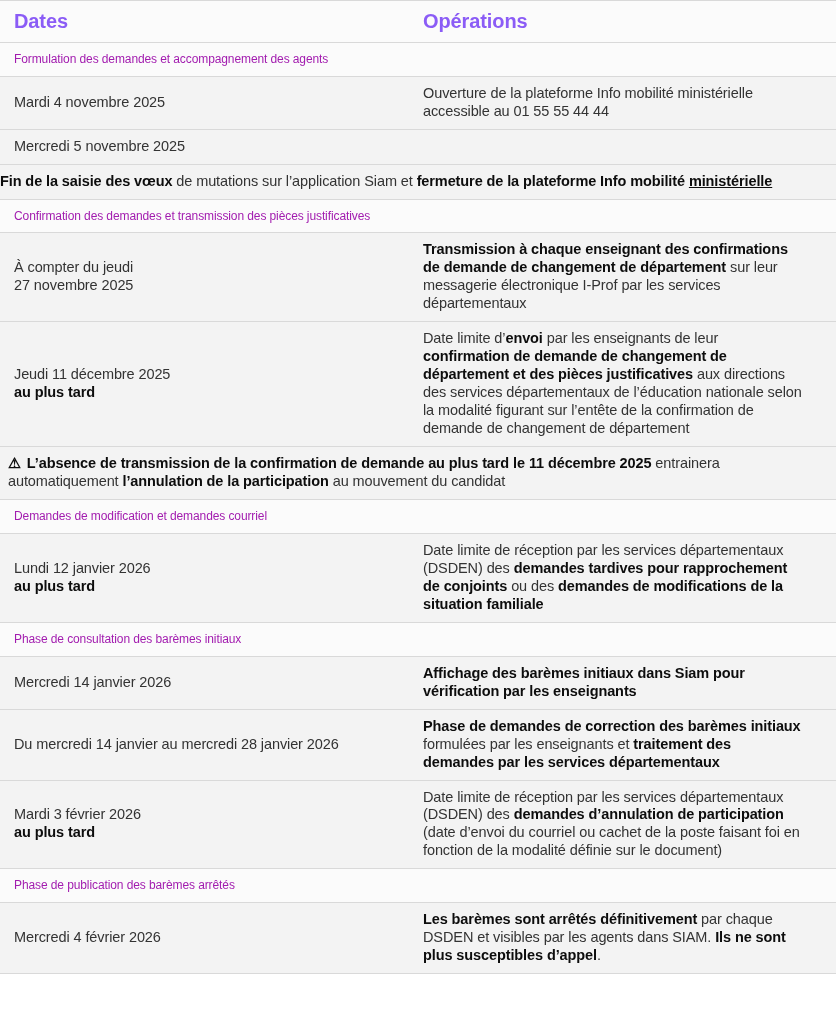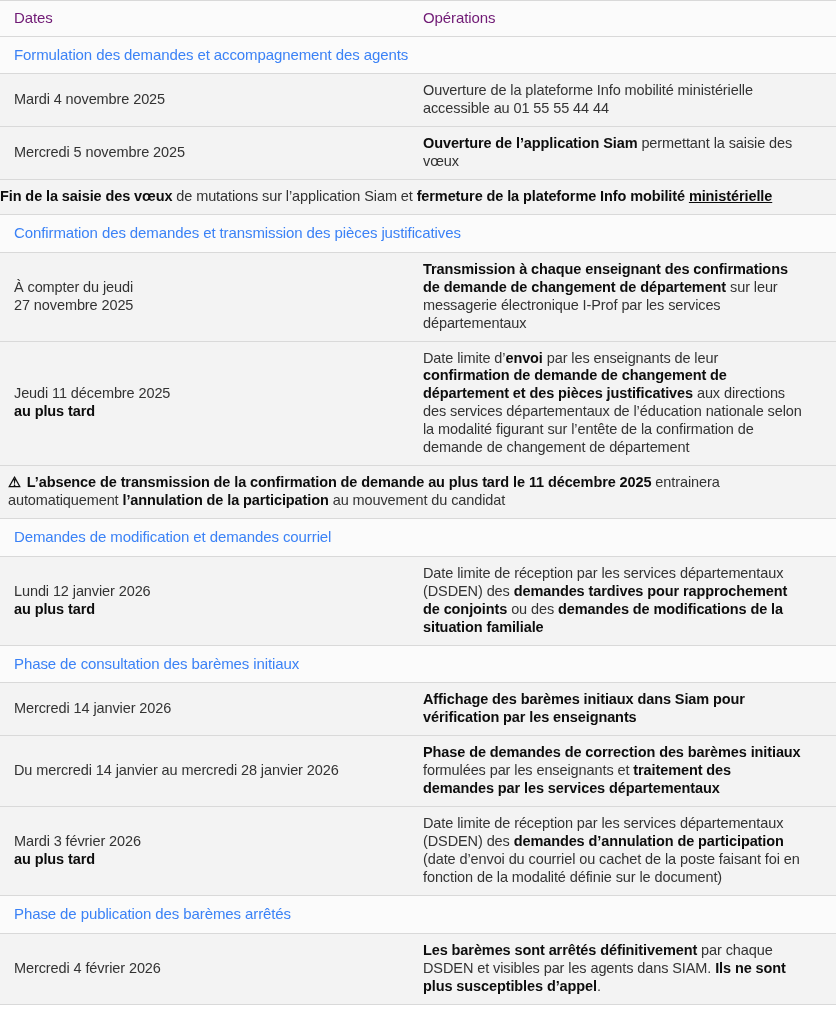--- a/index.html
+++ b/index.html
@@ -20,38 +20,38 @@
     display:flex;
     align-items:center;
     border-bottom:1px solid #d9d9d9;
     background:#f3f3f3;
     box-sizing:border-box;
   }
   .header-row, .section-row{
     background:#fbfbfb;
   }
   .header-row .hcell{
-    font-weight:normal;
-    color:#701a75;
-    font-size:15px;
+    font-weight:bold;
+    color:#8b5cf6;
+    font-size:20px;
   }
   .date-cell{
     width:423px;
     flex-shrink:0;
     padding:8px 10px 8px 14px;
     box-sizing:border-box;
   }
   .op-cell{
     flex:1;
     padding:8px 32px 8px 0;
   }
   .section-label{
     padding:9px 16px 9px 14px;
-    font-size:15px;
-    color:#3b82f6;
+    font-size:12px;
+    color:#a21caf;
   }
   .warning-cell{
     padding:8px 14px 8px 8px;
   }
   .b{font-weight:bold;color:#0d0d0d;}
   .u{text-decoration:underline;}
   .warn-icon{font-weight:bold;color:#0d0d0d;margin-right:2px;}
 </style>
 </head>
 <body>
@@ -68,21 +68,20 @@
       <div class="row entry-row">
         <div class="date-cell">
           <div>Mardi 4 novembre 2025</div>
         </div>
         <div class="op-cell"><span class="">Ouverture de la plateforme Info mobilité ministérielle accessible au 01 55 55 44 44</span></div>
       </div>
       <div class="row entry-row">
         <div class="date-cell">
           <div>Mercredi 5 novembre 2025</div>
         </div>
-        <div class="op-cell"><span class="b">Ouverture de l’application Siam</span><span class=""> permettant la saisie des vœux</span></div>
       </div>
       <div class="row entry-row">
         <div class="op-cell"><span class="b">Fin de la saisie des vœux</span><span class=""> de mutations sur l’application Siam et </span><span class="b">fermeture de la plateforme Info mobilité </span><span class="b u">ministérielle</span></div>
       </div>
       <div class="row section-row">
         <div class="section-label">Confirmation des demandes et transmission des pièces justificatives</div>
       </div>
       <div class="row entry-row">
         <div class="date-cell">
           <div>À compter du jeudi</div>

